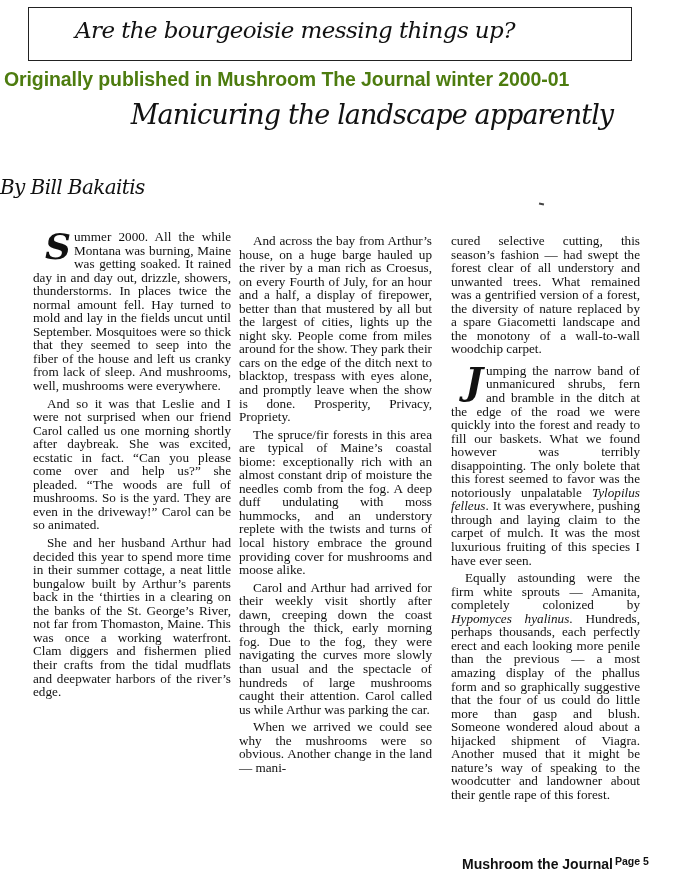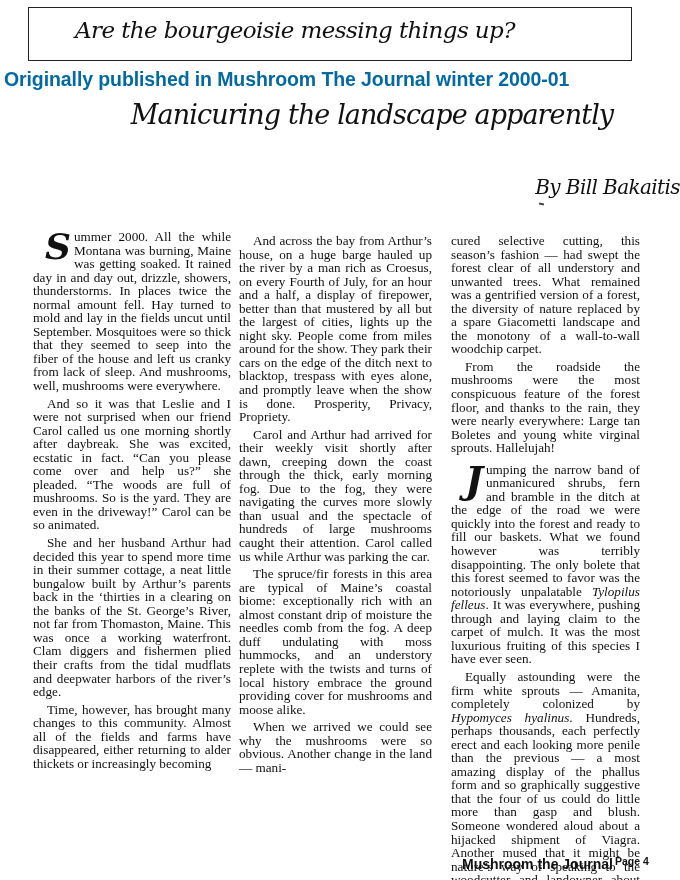--- a/index.html
+++ b/index.html
@@ -9,29 +9,29 @@
     border: 1.3px solid #222; box-sizing: border-box;
   }
   .kicker {
     position: absolute; left: 16px; top: 9px;
     font-family: "DejaVu Serif", serif; font-style: italic; font-size: 23px;
     letter-spacing: -0.6px; color: #111; margin-left: 30px;
   }
   .pubnote {
     position: absolute; left: 4px; top: 68px; width: 672px;
     font-family: "Liberation Sans", sans-serif; font-weight: bold; font-size: 19.5px;
-    letter-spacing: -0.1px; color: #0369a1; white-space: nowrap;
+    letter-spacing: -0.1px; color: #4d7c0f; white-space: nowrap;
   }
   .headline {
     position: absolute; left: 0; top: 98px; width: 680px; text-align: center;
     font-family: "DejaVu Serif", serif; font-style: italic; font-size: 27px;
     line-height: 34px; letter-spacing: -0.9px; color: #111; margin-left: 32px;
   }
   .byline {
-    position: absolute; left: 0; top: 175px; width: 680px; text-align: right;
+    position: absolute; left: 0; top: 175px; width: 680px; text-align: left;
     font-family: "DejaVu Serif", serif; font-style: italic; font-size: 20px;
     letter-spacing: -0.6px; color: #111;
   }
   .col {
     position: absolute; top: 230px;
     font-family: "Liberation Serif", serif; font-size: 13.2px; line-height: 13.55px;
     text-align: justify; color: #111;
   }
   .col1 { left: 33px; width: 198px; }
   .col2 { left: 239px; width: 193px; top: 234px; }
@@ -73,31 +73,29 @@
 </div>
 
 <div class="byline">By Bill Bakaitis</div>
 
 <div class="scan-mark"></div>
 
 <div class="col col1">
   <p class="drop"><span class="dropcap">S</span><span>ummer 2000. All the while Montana was burning, Maine was getting soaked. It rained day in and day out, drizzle, showers, thunderstorms. In places twice the normal amount fell. Hay turned to mold and lay in the fields uncut until September. Mosquitoes were so thick that they seemed to seep into the fiber of the house and left us cranky from lack of sleep. And mushrooms, well, mushrooms were everywhere.</span></p>
   <p>And so it was that Leslie and I were not surprised when our friend Carol called us one morning shortly after daybreak. She was excited, ecstatic in fact. “Can you please come over and help us?” she pleaded. “The woods are full of mushrooms. So is the yard. They are even in the driveway!” Carol can be so animated.</p>
   <p>She and her husband Arthur had decided this year to spend more time in their summer cottage, a neat little bungalow built by Arthur’s parents back in the ‘thirties in a clearing on the banks of the St. George’s River, not far from Thomaston, Maine. This was once a working waterfront. Clam diggers and fishermen plied their crafts from the tidal mudflats and deepwater harbors of the river’s edge.</p>
-  <p>Time, however, has brought many changes to this community. Almost all of the fields and farms have disappeared, either returning to alder thickets or increasingly becoming</p>
 </div>
 
 <div class="col col2">
   <p>And across the bay from Arthur’s house, on a huge barge hauled up the river by a man rich as Croesus, on every Fourth of July, for an hour and a half, a display of firepower, better than that mustered by all but the largest of cities, lights up the night sky. People come from miles around for the show. They park their cars on the edge of the ditch next to blacktop, trespass with eyes alone, and promptly leave when the show is done. Prosperity, Privacy, Propriety.</p>
+  <p>The spruce/fir forests in this area are typical of Maine’s coastal biome: exceptionally rich with an almost constant drip of moisture the needles comb from the fog. A deep duff undulating with moss hummocks, and an understory replete with the twists and turns of local history embrace the ground providing cover for mushrooms and moose alike.</p>
   <p>Carol and Arthur had arrived for their weekly visit shortly after dawn, creeping down the coast through the thick, early morning fog. Due to the fog, they were navigating the curves more slowly than usual and the spectacle of hundreds of large mushrooms caught their attention. Carol called us while Arthur was parking the car.</p>
-  <p>The spruce/fir forests in this area are typical of Maine’s coastal biome: exceptionally rich with an almost constant drip of moisture the needles comb from the fog. A deep duff undulating with moss hummocks, and an understory replete with the twists and turns of local history embrace the ground providing cover for mushrooms and moose alike.</p>
   <p>When we arrived we could see why the mushrooms were so obvious. Another change in the land — mani-</p>
 </div>
 
 <div class="col col3">
   <p class="cont">cured selective cutting, this season’s fashion — had swept the forest clear of all understory and unwanted trees. What remained was a gentrified version of a forest, the diversity of nature replaced by a spare Giacometti landscape and the monotony of a wall-to-wall woodchip carpet.</p>
-  <p>From the roadside the mushrooms were the most conspicuous feature of the forest floor, and thanks to the rain, they were nearly everywhere: Large tan Boletes and young white virginal sprouts. Hallelujah!</p>
   <p class="drop spaced"><span class="dropcap">J</span><span>umping the narrow band of unmanicured shrubs, fern and bramble in the ditch at the edge of the road we were quickly into the forest and ready to fill our baskets. What we found however was terribly disappointing. The only bolete that this forest seemed to favor was the notoriously unpalatable </span><em>Tylopilus felleus</em><span>. It was everywhere, pushing through and laying claim to the carpet of mulch. It was the most luxurious fruiting of this species I have ever seen.</span></p>
   <p><span>Equally astounding were the firm white sprouts — Amanita, completely colonized by </span><em>Hypomyces hyalinus</em><span>. Hundreds, perhaps thousands, each perfectly erect and each looking more penile than the previous — a most amazing display of the phallus form and so graphically suggestive that the four of us could do little more than gasp and blush. Someone wondered aloud about a hijacked shipment of Viagra. Another mused that it might be nature’s way of speaking to the woodcutter and landowner about their gentle rape of this forest.</span></p>
 </div>
 
 <div class="footer-left">Mushroom the Journal</div>
-<div class="footer-right">Page 4</div>
+<div class="footer-right">Page 5</div>
 
 </body></html>

